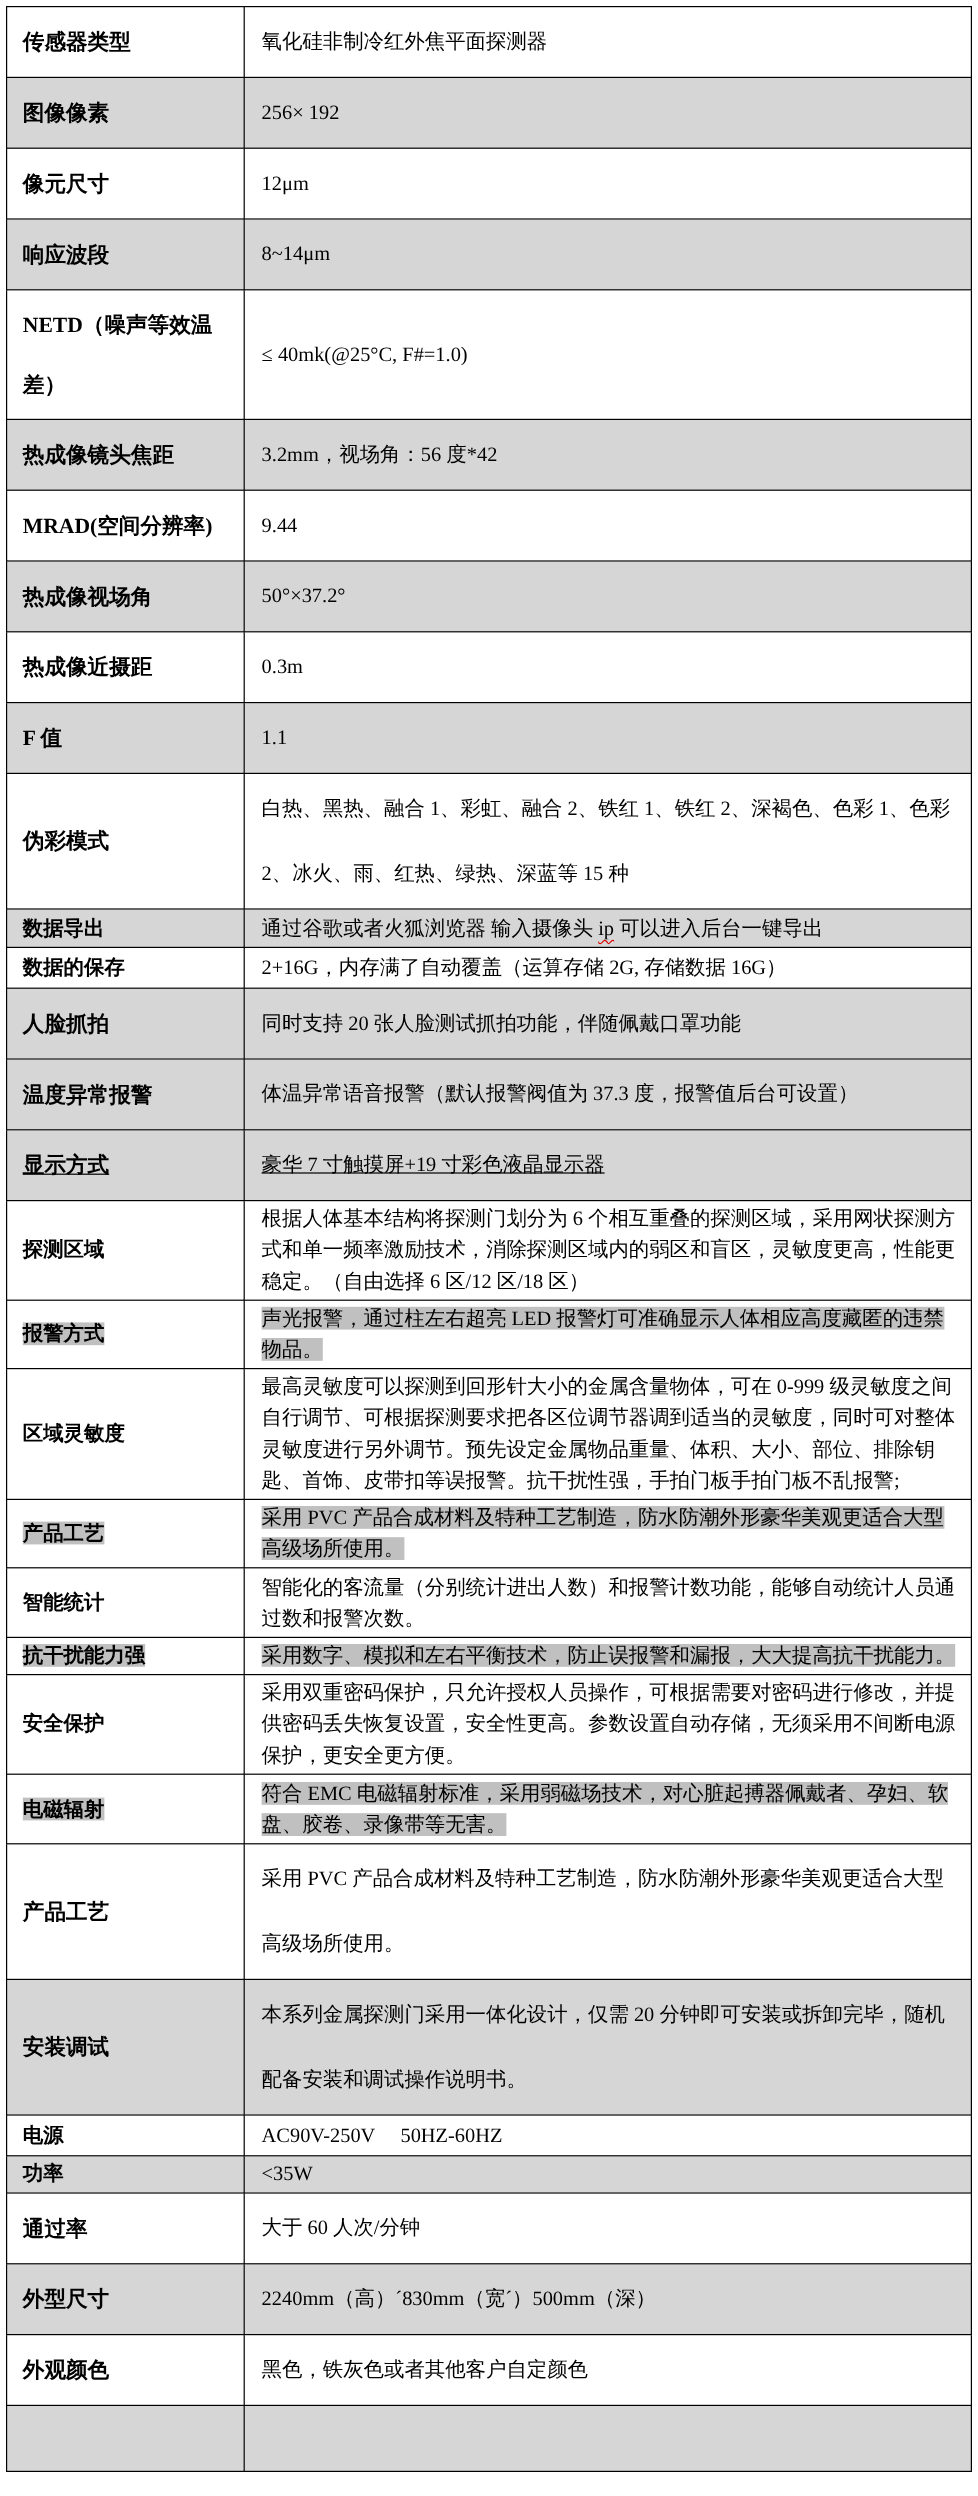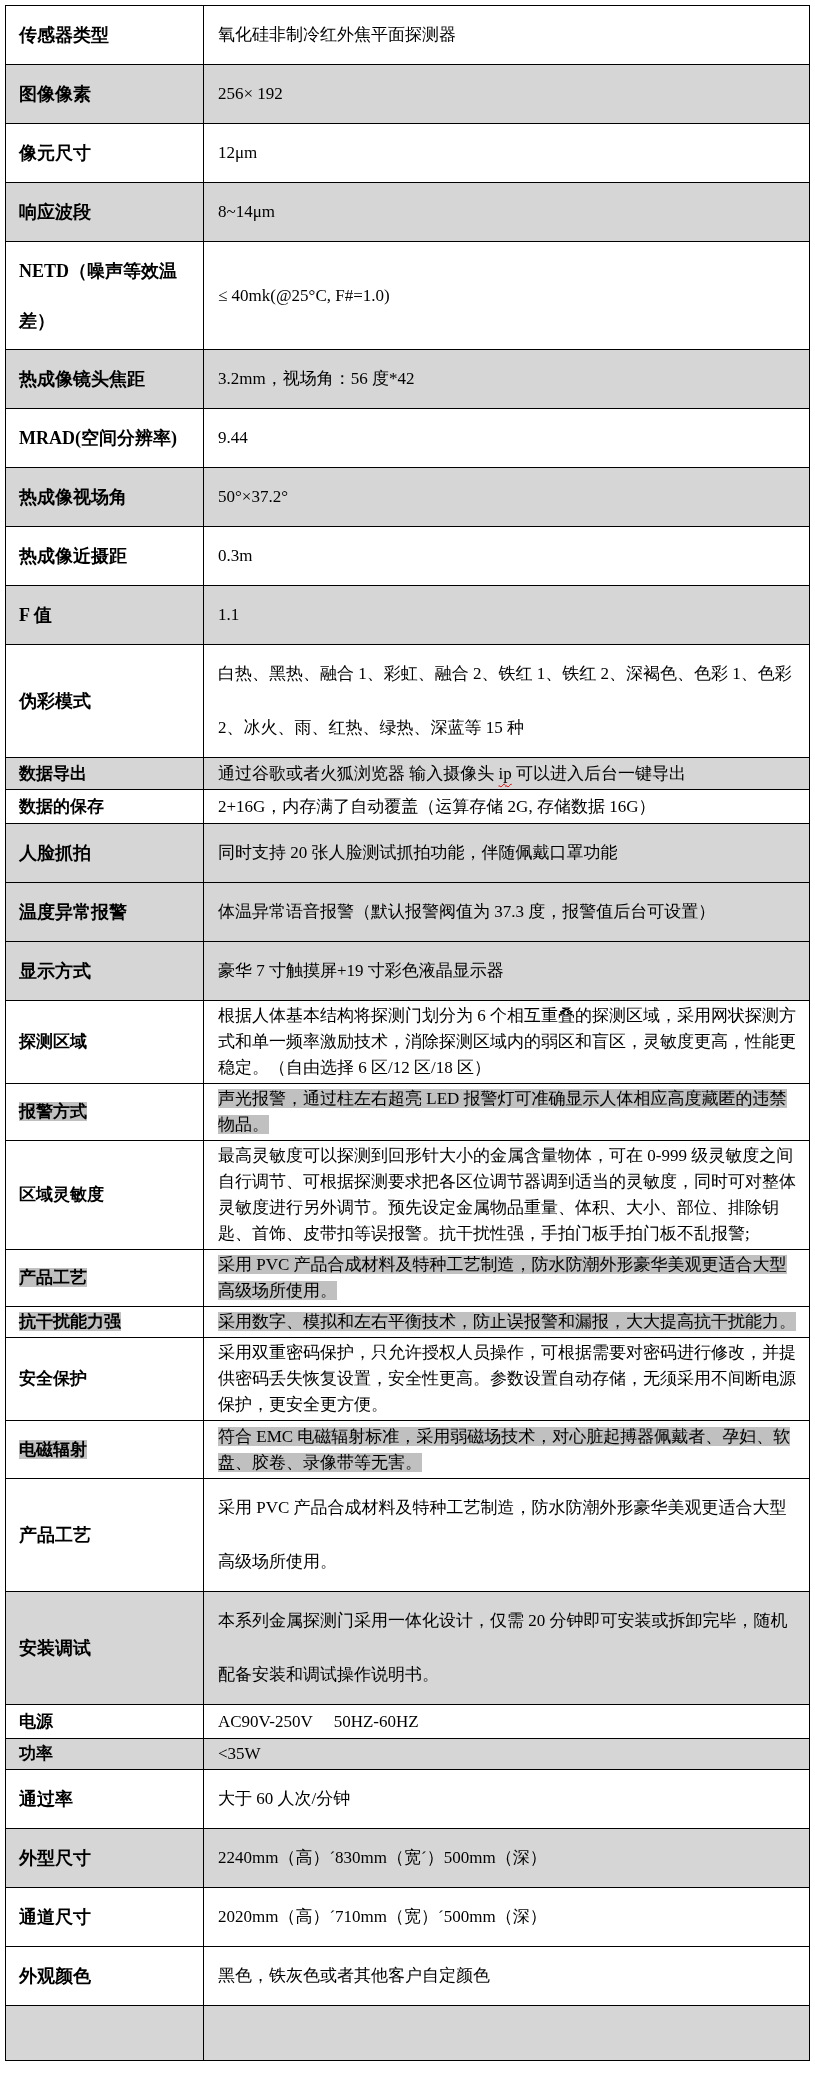--- a/index.html
+++ b/index.html
@@ -76,39 +76,43 @@
           <td class="val"><span>2+16G，内存满了自动覆盖（运算存储 2G, 存储数据 16G）</span></td>
         </tr>
         <tr class="gray loose" style="height: 57px;">
           <td class="lab"><span>人脸抓拍</span></td>
           <td class="val"><span>同时支持 20 张人脸测试抓拍功能，伴随佩戴口罩功能</span></td>
         </tr>
         <tr class="gray loose" style="height: 53px; padding-left: 32px;">
           <td class="lab"><span>温度异常报警</span></td>
           <td class="val"><span>体温异常语音报警（默认报警阀值为 37.3 度，报警值后台可设置）</span></td>
         </tr>
-        <tr class="gray loose" style="height: 55px;">
+        <tr class="gray loose" style="height: 55px; text-decoration: underline;">
           <td class="lab"><span>显示方式</span></td>
           <td class="val"><span>豪华 7 寸触摸屏+19 寸彩色液晶显示器</span></td>
         </tr>
         <tr class="compact" style="height: 82px;">
           <td class="lab"><span>探测区域</span></td>
           <td class="val"><span>根据人体基本结构将探测门划分为 6 个相互重叠的探测区域，采用网状探测方式和单一频率激励技术，消除探测区域内的弱区和盲区，灵敏度更高，性能更稳定。（自由选择 6 区/12 区/18 区）</span></td>
         </tr>
         <tr class="compact" style="height: 55px;">
           <td class="lab"><span class="hl">报警方式</span></td>
           <td class="val"><span class="hl">声光报警，通过柱左右超亮 LED 报警灯可准确显示人体相应高度藏匿的违禁物品。</span></td>
         </tr>
         <tr class="compact" style="height: 107px;">
           <td class="lab"><span>区域灵敏度</span></td>
           <td class="val"><span>最高灵敏度可以探测到回形针大小的金属含量物体，可在 0-999 级灵敏度之间自行调节、可根据探测要求把各区位调节器调到适当的灵敏度，同时可对整体灵敏度进行另外调节。预先设定金属物品重量、体积、大小、部位、排除钥匙、首饰、皮带扣等误报警。抗干扰性强，手拍门板手拍门板不乱报警;</span></td>
         </tr>
         <tr class="compact" style="height: 52px;">
           <td class="lab"><span class="hl">产品工艺</span></td>
           <td class="val"><span class="hl">采用 PVC 产品合成材料及特种工艺制造，防水防潮外形豪华美观更适合大型高级场所使用。</span></td>
+        </tr>
+        <tr class="compact" style="height: 58px;">
+          <td class="lab"><span>智能统计</span></td>
+          <td class="val"><span>智能化的客流量（分别统计进出人数）和报警计数功能，能够自动统计人员通过数和报警次数。</span></td>
         </tr>
         <tr class="compact" style="height: 30px;">
           <td class="lab"><span class="hl">抗干扰能力强</span></td>
           <td class="val"><span class="hl">采用数字、模拟和左右平衡技术，防止误报警和漏报，大大提高抗干扰能力。</span></td>
         </tr>
         <tr class="compact" style="height: 78px;">
           <td class="lab"><span>安全保护</span></td>
           <td class="val"><span>采用双重密码保护，只允许授权人员操作，可根据需要对密码进行修改，并提供密码丢失恢复设置，安全性更高。参数设置自动存储，无须采用不间断电源保护，更安全更方便。</span></td>
         </tr>
         <tr class="compact" style="height: 58px;">
@@ -132,24 +136,20 @@
           <td class="val"><span>&lt;35W</span></td>
         </tr>
         <tr class="loose" style="height: 54px;">
           <td class="lab"><span>通过率</span></td>
           <td class="val"><span>大于 60 人次/分钟</span></td>
         </tr>
         <tr class="gray loose" style="height: 57px;">
           <td class="lab"><span>外型尺寸</span></td>
           <td class="val"><span>2240mm（高）´830mm（宽´）500mm（深）</span></td>
         </tr>
-        <tr class="loose" style="height: 53px;">
-          <td class="lab"><span>通道尺寸</span></td>
-          <td class="val"><span>2020mm（高）´710mm（宽）´500mm（深）</span></td>
-        </tr>
         <tr class="loose" style="height: 57px;">
           <td class="lab"><span>外观颜色</span></td>
           <td class="val"><span>黑色，铁灰色或者其他客户自定颜色</span></td>
         </tr>
         <tr class="gray loose" style="height: 55px;">
           <td class="lab"></td>
           <td class="val"></td>
         </tr>
       </tbody>
   </table>

